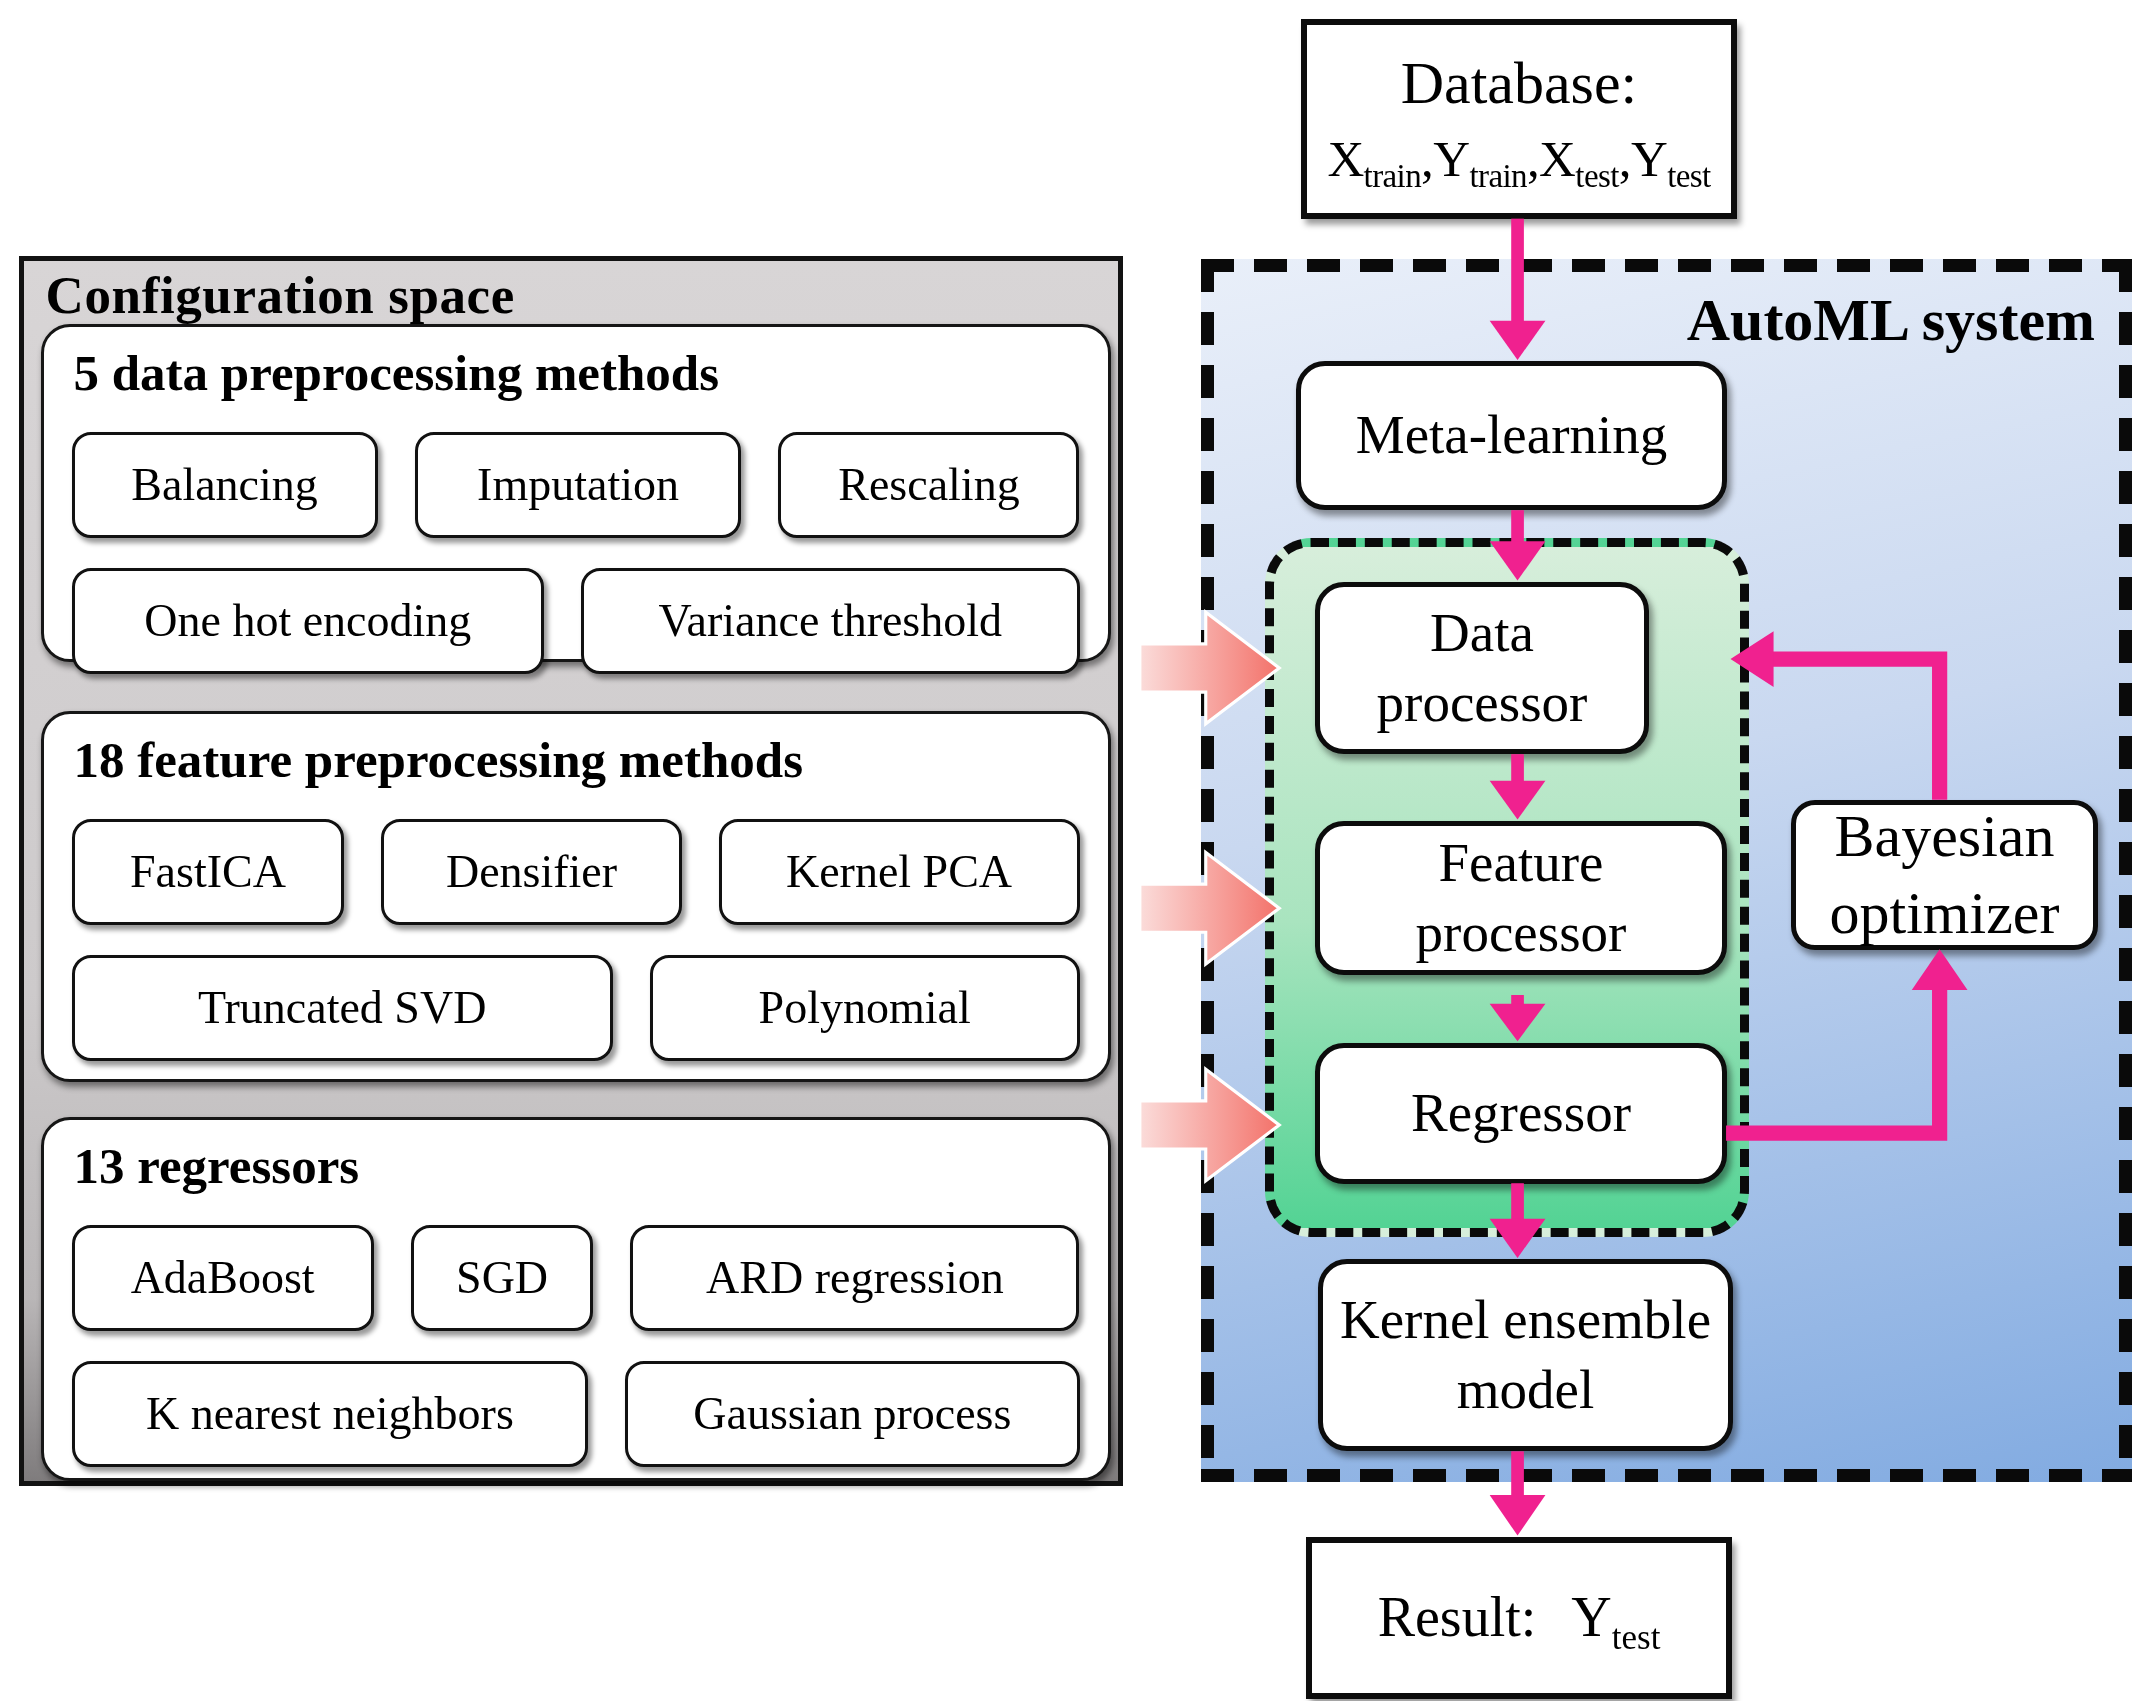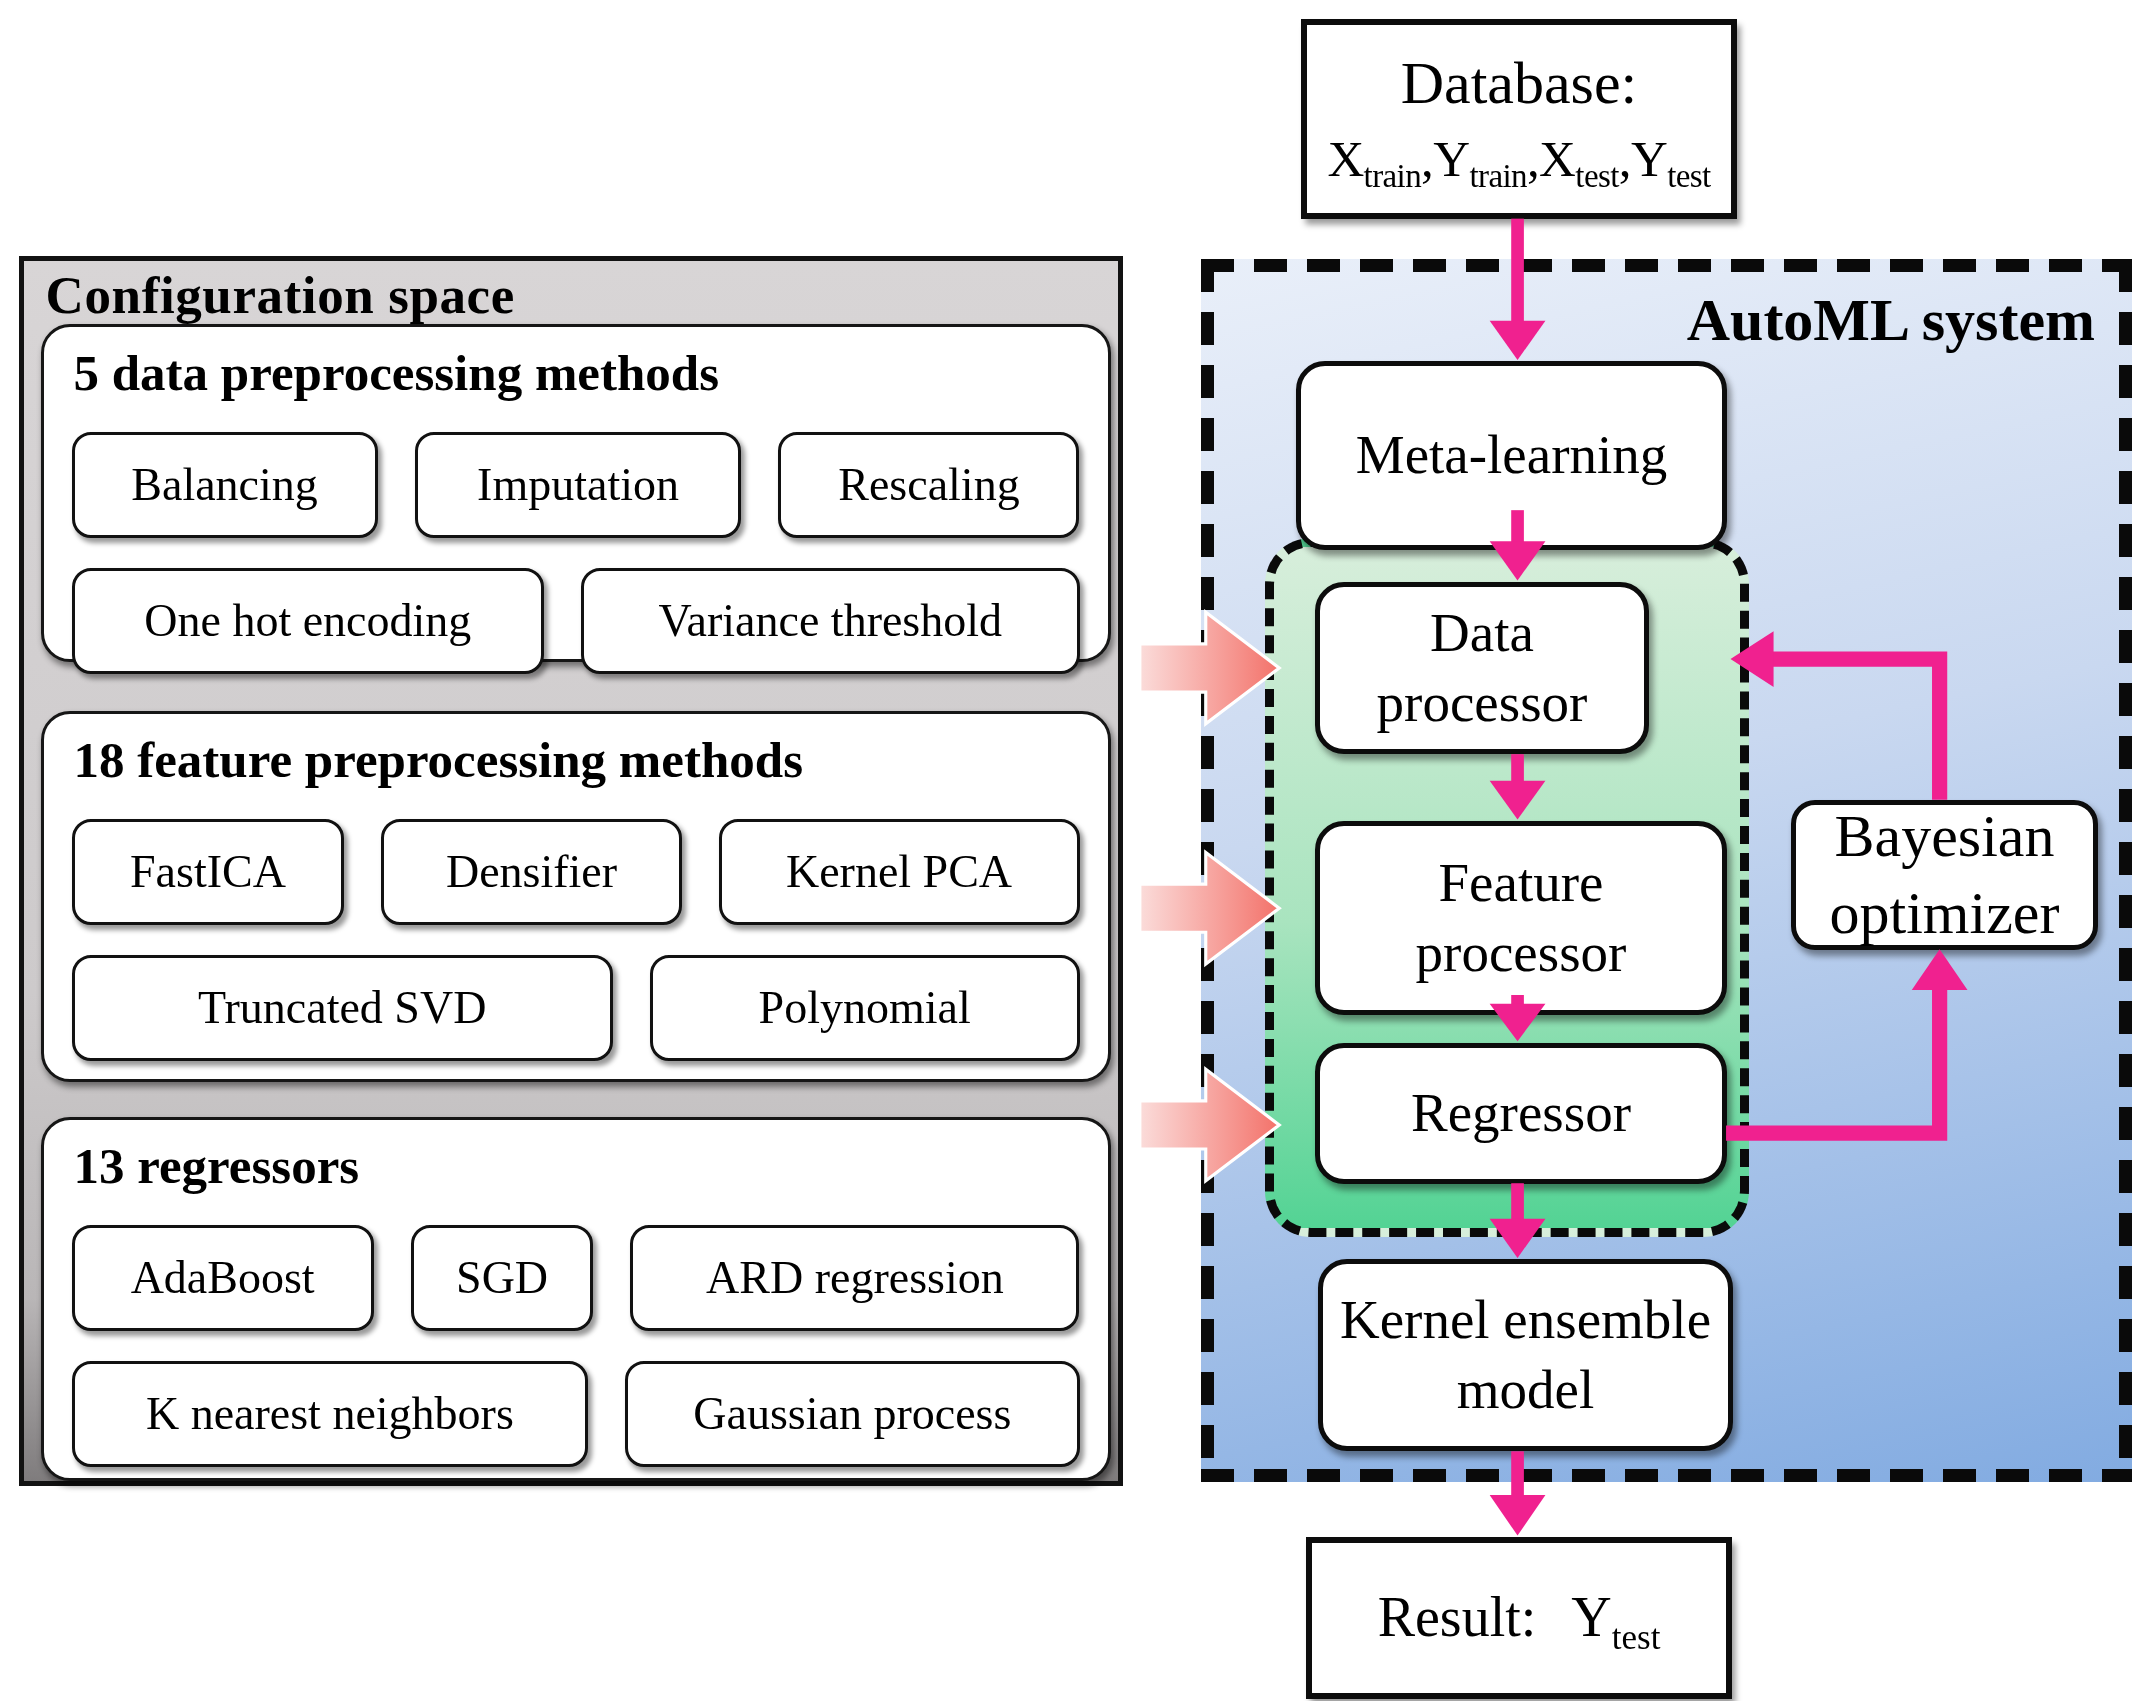--- a/index.html
+++ b/index.html
@@ -61,23 +61,23 @@
     display:flex;align-items:center;justify-content:center;text-align:center;
     font-size:55px;line-height:1.28;box-sizing:border-box;z-index:10;
     box-shadow:3.8px 5.7px 6.3px rgba(0,0,0,.4);
   }
   .sharp{border-radius:0;border-width:6.3px;}
   .prelines{white-space:pre-line;}
   #db-box{left:1301px;top:19px;width:436px;height:200px;flex-direction:column;justify-content:center;gap:5px;}
   #db-title{font-size:60px;}
   #db-formula{font-size:51px;letter-spacing:-0.6px;}
   #db-formula sub,.subt{font-size:33px;line-height:0;vertical-align:-11.4px;}
-  #meta-box{left:1296px;top:361px;width:431px;height:189px;}
+  #meta-box{left:1296px;top:361px;width:431px;height:149px;}
   #dataproc-box{left:1315px;top:582px;width:334px;height:172px;}
-  #featproc-box{left:1315px;top:821px;width:412px;height:194px;}
+  #featproc-box{left:1315px;top:821px;width:412px;height:154px;}
   #regressor-box{left:1315px;top:1043px;width:412px;height:141px;}
   #ensemble-box{left:1318px;top:1259px;width:415px;height:192px;}
   #bayesian-box{left:1791px;top:800px;width:307px;height:150px;font-size:60px;border-width:5px;border-radius:24px;}
   #result-box{left:1306px;top:1537px;width:426px;height:162px;font-size:56px;}
   #result-box .subt{font-size:35px;vertical-align:-12.7px;}
   #result-gap{display:inline-block;width:35px;}
   
   #arrows{position:absolute;left:0;top:0;z-index:20;pointer-events:none;}
   .pinkfill{fill:var(--arrow_pink);}
   .pinkstroke{stroke:var(--arrow_pink);stroke-width:24;fill:none;}

